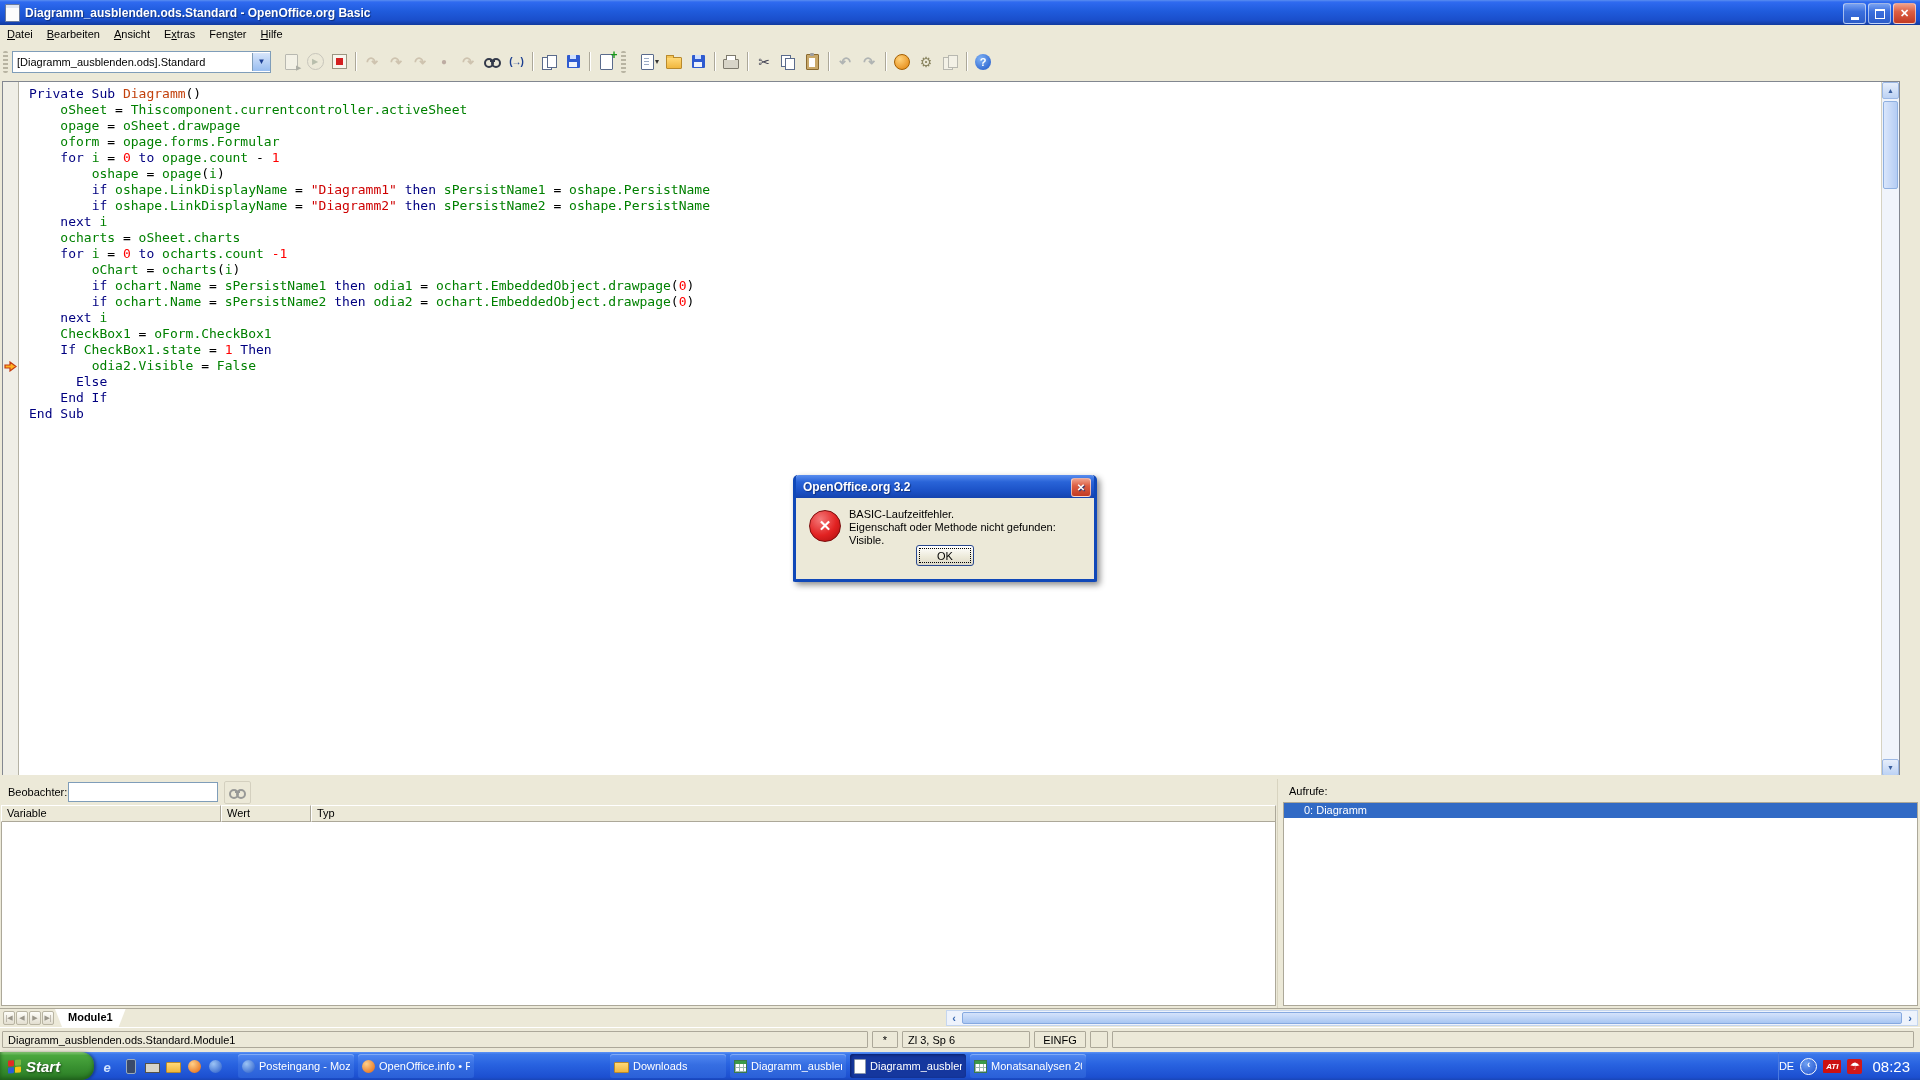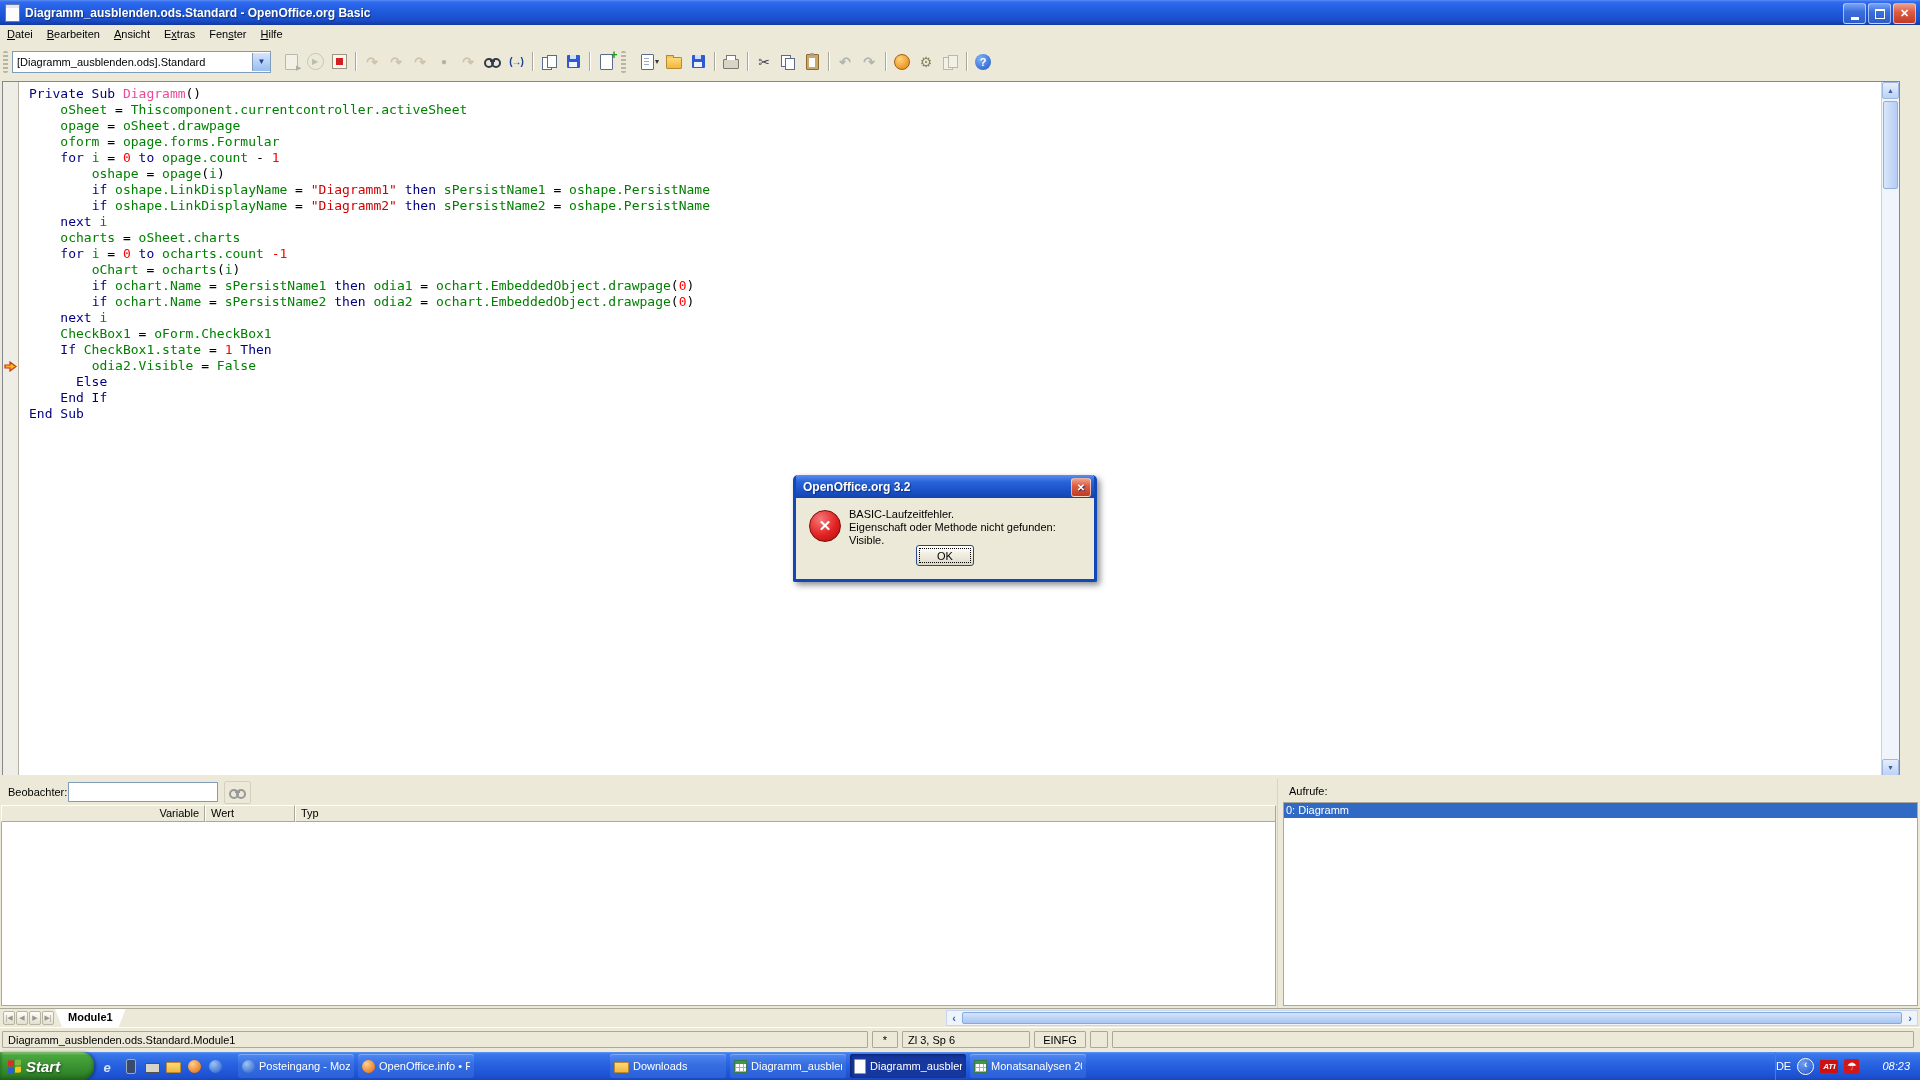--- a/index.html
+++ b/index.html
@@ -115,27 +115,27 @@
   
   .hsplit{position:absolute;left:0;top:775px;width:1920px;height:4px;background:#ece9d8;}
   .watch{position:absolute;left:0;top:779px;width:1277px;height:229px;background:#ece9d8;}
   .watch-top{position:absolute;left:0;top:0;width:100%;height:26px;display:flex;align-items:center;}
   .watch-label{margin-left:8px;width:60px;}
   .watch-input{width:144px;height:16px;border:1px solid #7f9db9;font-family:"Liberation Sans",sans-serif;font-size:11px;}
   .watch-btn{width:25px;height:21px;margin-left:6px;display:flex;align-items:center;justify-content:center;
     border:1px solid #b8b4a2;border-radius:2px;background:#ece9d8;}
   .watch-head{position:absolute;left:1px;top:26px;right:1px;height:17px;display:flex;background:#ece9d8;}
   .wh-cell{border:1px solid;border-color:#fff #aca899 #aca899 #fff;padding:1px 5px;box-sizing:border-box;}
-  .wh-var{width:204px;text-align:right;} .wh-wert{width:90px;} .wh-typ{flex:1;}
+  .wh-var{width:220px;} .wh-wert{width:90px;} .wh-typ{flex:1;}
   .watch-body{position:absolute;left:1px;top:43px;right:1px;bottom:2px;background:#fff;border:1px solid #aca899;border-top:none;}
   .vsplit{position:absolute;left:1277px;top:779px;width:4px;height:229px;background:#ece9d8;border-left:1px solid #d8d4c0;}
   .calls{position:absolute;left:1281px;top:779px;width:639px;height:229px;background:#ece9d8;}
   .calls-label{padding:6px 0 4px 8px;}
   .calls-list{position:absolute;left:2px;top:23px;right:2px;bottom:2px;background:#fff;border:1px solid #aca899;}
-  .call-row{height:15px;line-height:15px;padding-left:2px;}
+  .call-row{height:15px;line-height:15px;padding-left:20px;}
   .call-row.sel{background:#316ac5;color:#fff;}
   
   .tabbar{position:absolute;left:0;top:1008px;width:1920px;height:19px;background:#ece9d8;border-top:1px solid #aca899;}
   .tnav{position:absolute;top:2px;width:12px;height:14px;background:linear-gradient(#fdfdf8,#e3dfd0);border:1px solid #b8b4a2;
     border-radius:2px;color:#9a968a;font-size:7px;display:flex;align-items:center;justify-content:center;box-sizing:border-box;}
   .sheet-tab{position:absolute;left:55px;top:0;height:18px;padding:0 13px;background:#fff;
     clip-path:polygon(0 0,100% 0,calc(100% - 7px) 100%,7px 100%);font-weight:bold;font-size:11px;line-height:16px;
     filter:drop-shadow(0 1px 0 #9a968a);}
   .hscroll{position:absolute;left:946px;top:1px;right:2px;height:16px;background:#eef3fc;border:1px solid #c5d6ef;box-sizing:border-box;}
   .harrow{position:absolute;top:0;width:14px;height:14px;color:#3566b0;font-size:11px;font-weight:bold;
@@ -182,21 +182,21 @@
   .ti-ie{color:#cfe2ff;font-size:13px;font-weight:bold;font-style:italic;}
   .ti-dev{background:#3a4a6a;width:8px;height:13px;border-radius:2px;border:1px solid #9ab;}
   .ti-printer{background:#d8d5c8;border:1px solid #55524a;height:8px;margin-top:3px;}
   .tray{position:absolute;right:0;top:0;height:28px;display:flex;align-items:center;gap:6px;padding-right:10px;
     border-left:1px solid #4a7ae0;}
   .tray-lang{color:#fff;font-size:11px;}
   .tray-chev{width:15px;height:15px;border-radius:50%;border:1px solid #fff;color:#fff;font-size:10px;line-height:12px;
     text-align:center;background:radial-gradient(circle at 35% 30%,#6fa0f0,#1c4fd0);font-weight:bold;}
   .tray-ati{background:#cc1111;color:#fff;font-size:8px;font-weight:bold;font-style:italic;padding:2px 3px;border-radius:1px;}
   .tray-avira{background:#d01818;color:#fff;width:15px;height:15px;border-radius:2px;font-size:11px;line-height:15px;text-align:center;}
-  .tray-clock{color:#fff;font-size:11px;margin-left:17px;font-style:italic;}
+  .tray-clock{color:#fff;font-size:15px;margin-left:4px;}
 </style>
 </head>
 <body>
 
 <div>
 
   <div class="titlebar">
     <span class="app-icon"></span>
     <span class="title-text">Diagramm_ausblenden.ods.Standard - OpenOffice.org Basic</span>
     <span class="winbtns">
@@ -321,21 +321,21 @@
       </span>
   </div>
 
   <div class="editor">
     <div class="gutter">
       <svg class="cur-arrow" width="13" height="11" viewBox="0 0 13 11">
         <path d="M1 4 H6 V1 L12 5.5 L6 10 V7 H1 Z" fill="#ffb122" stroke="#c33b11" stroke-width="1.2"></path>
       </svg>
     </div>
     <div class="code" id="code-area">
-        <div class="cl"><span style="color: rgb(0, 0, 128);">Private Sub </span><span style="color: #ec4899;">Diagramm</span><span style="color: rgb(0, 0, 0);">()</span></div>
+        <div class="cl"><span style="color: rgb(0, 0, 128);">Private Sub </span><span style="color: #c2410c;">Diagramm</span><span style="color: rgb(0, 0, 0);">()</span></div>
         <div class="cl"><span style="color: rgb(0, 0, 0);">    </span><span style="color: rgb(0, 128, 0);">oSheet</span><span style="color: rgb(0, 0, 0);"> = </span><span style="color: rgb(0, 128, 0);">Thiscomponent.currentcontroller.activeSheet</span></div>
         <div class="cl"><span style="color: rgb(0, 0, 0);">    </span><span style="color: rgb(0, 128, 0);">opage</span><span style="color: rgb(0, 0, 0);"> = </span><span style="color: rgb(0, 128, 0);">oSheet.drawpage</span></div>
         <div class="cl"><span style="color: rgb(0, 0, 0);">    </span><span style="color: rgb(0, 128, 0);">oform</span><span style="color: rgb(0, 0, 0);"> = </span><span style="color: rgb(0, 128, 0);">opage.forms.Formular</span></div>
         <div class="cl"><span style="color: rgb(0, 0, 0);">    </span><span style="color: rgb(0, 0, 128);">for</span><span style="color: rgb(0, 0, 0);"> </span><span style="color: rgb(0, 128, 0);">i</span><span style="color: rgb(0, 0, 0);"> = </span><span style="color: rgb(255, 0, 0);">0</span><span style="color: rgb(0, 0, 0);"> </span><span style="color: rgb(0, 0, 128);">to</span><span style="color: rgb(0, 0, 0);"> </span><span style="color: rgb(0, 128, 0);">opage.count</span><span style="color: rgb(0, 0, 0);"> - </span><span style="color: rgb(255, 0, 0);">1</span></div>
         <div class="cl"><span style="color: rgb(0, 0, 0);">        </span><span style="color: rgb(0, 128, 0);">oshape</span><span style="color: rgb(0, 0, 0);"> = </span><span style="color: rgb(0, 128, 0);">opage</span><span style="color: rgb(0, 0, 0);">(</span><span style="color: rgb(0, 128, 0);">i</span><span style="color: rgb(0, 0, 0);">)</span></div>
         <div class="cl"><span style="color: rgb(0, 0, 0);">        </span><span style="color: rgb(0, 0, 128);">if</span><span style="color: rgb(0, 0, 0);"> </span><span style="color: rgb(0, 128, 0);">oshape.LinkDisplayName</span><span style="color: rgb(0, 0, 0);"> = </span><span style="color: rgb(206, 0, 0);">"Diagramm1"</span><span style="color: rgb(0, 0, 0);"> </span><span style="color: rgb(0, 0, 128);">then</span><span style="color: rgb(0, 0, 0);"> </span><span style="color: rgb(0, 128, 0);">sPersistName1</span><span style="color: rgb(0, 0, 0);"> = </span><span style="color: rgb(0, 128, 0);">oshape.PersistName</span></div>
         <div class="cl"><span style="color: rgb(0, 0, 0);">        </span><span style="color: rgb(0, 0, 128);">if</span><span style="color: rgb(0, 0, 0);"> </span><span style="color: rgb(0, 128, 0);">oshape.LinkDisplayName</span><span style="color: rgb(0, 0, 0);"> = </span><span style="color: rgb(206, 0, 0);">"Diagramm2"</span><span style="color: rgb(0, 0, 0);"> </span><span style="color: rgb(0, 0, 128);">then</span><span style="color: rgb(0, 0, 0);"> </span><span style="color: rgb(0, 128, 0);">sPersistName2</span><span style="color: rgb(0, 0, 0);"> = </span><span style="color: rgb(0, 128, 0);">oshape.PersistName</span></div>
         <div class="cl"><span style="color: rgb(0, 0, 0);">    </span><span style="color: rgb(0, 0, 128);">next</span><span style="color: rgb(0, 0, 0);"> </span><span style="color: rgb(0, 128, 0);">i</span></div>
         <div class="cl"><span style="color: rgb(0, 0, 0);">    </span><span style="color: rgb(0, 128, 0);">ocharts</span><span style="color: rgb(0, 0, 0);"> = </span><span style="color: rgb(0, 128, 0);">oSheet.charts</span></div>
         <div class="cl"><span style="color: rgb(0, 0, 0);">    </span><span style="color: rgb(0, 0, 128);">for</span><span style="color: rgb(0, 0, 0);"> </span><span style="color: rgb(0, 128, 0);">i</span><span style="color: rgb(0, 0, 0);"> = </span><span style="color: rgb(255, 0, 0);">0</span><span style="color: rgb(0, 0, 0);"> </span><span style="color: rgb(0, 0, 128);">to</span><span style="color: rgb(0, 0, 0);"> </span><span style="color: rgb(0, 128, 0);">ocharts.count</span><span style="color: rgb(0, 0, 0);"> </span><span style="color: rgb(255, 0, 0);">-1</span></div>

